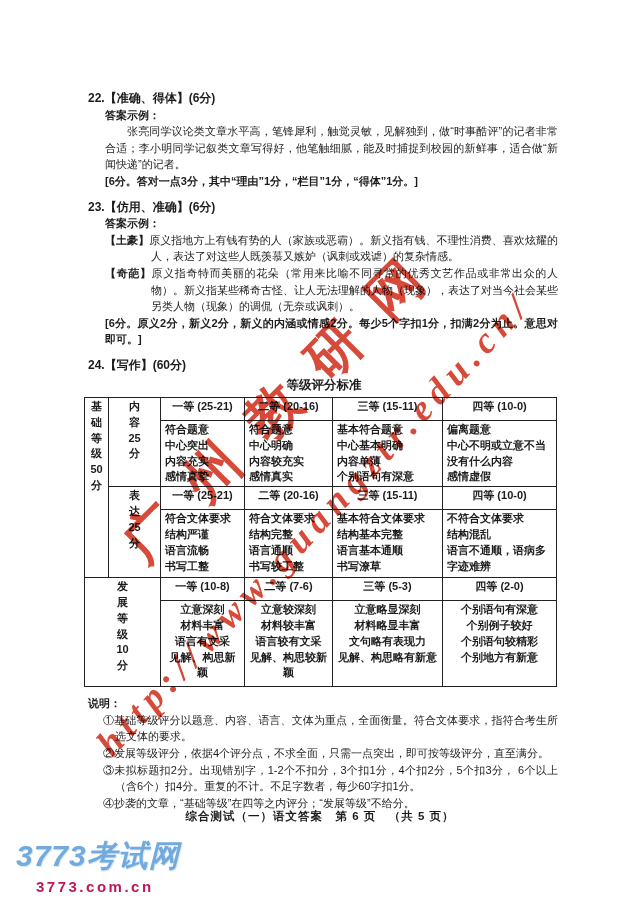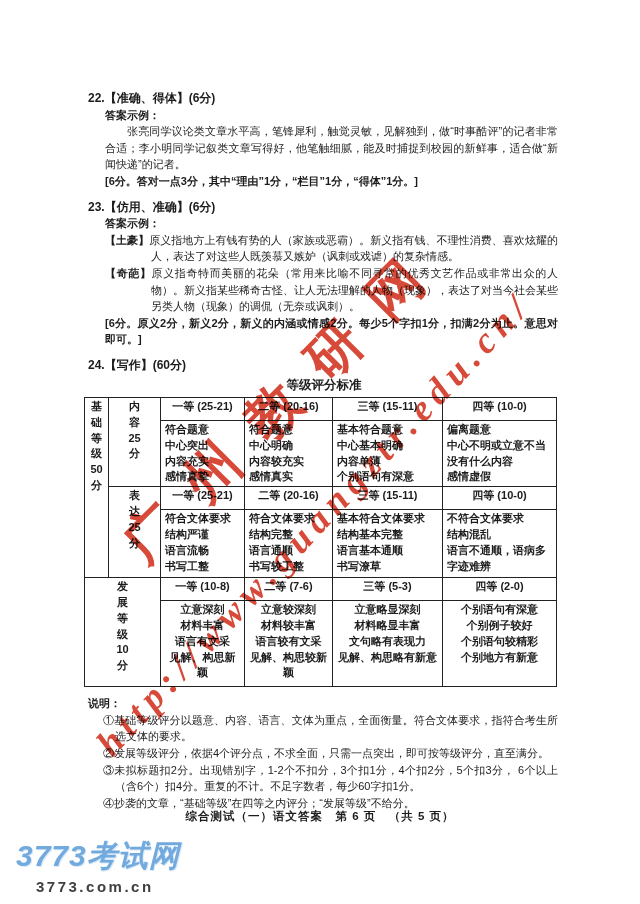--- a/index.html
+++ b/index.html
@@ -189,14 +189,14 @@
 
 </div>
 
 <div class="footer">综合测试（一）语文答案　第 6 页　（共 5 页）</div>
 
 <div class="wm wm-cn" style="color: rgb(210, 48, 28);">广州教研网</div>
 <div class="wm wm-url" style="color: rgb(210, 48, 28);">http://www.guangztr.edu.cn/</div>
 
 <div class="logo">
   <div class="logo-title" style="color: rgb(114, 170, 221);">3773考试网</div>
-  <div class="logo-url" style="color: #404040;">3773.com.cn</div>
+  <div class="logo-url" style="color: #be185d;">3773.com.cn</div>
 </div>
 
 </body></html>

